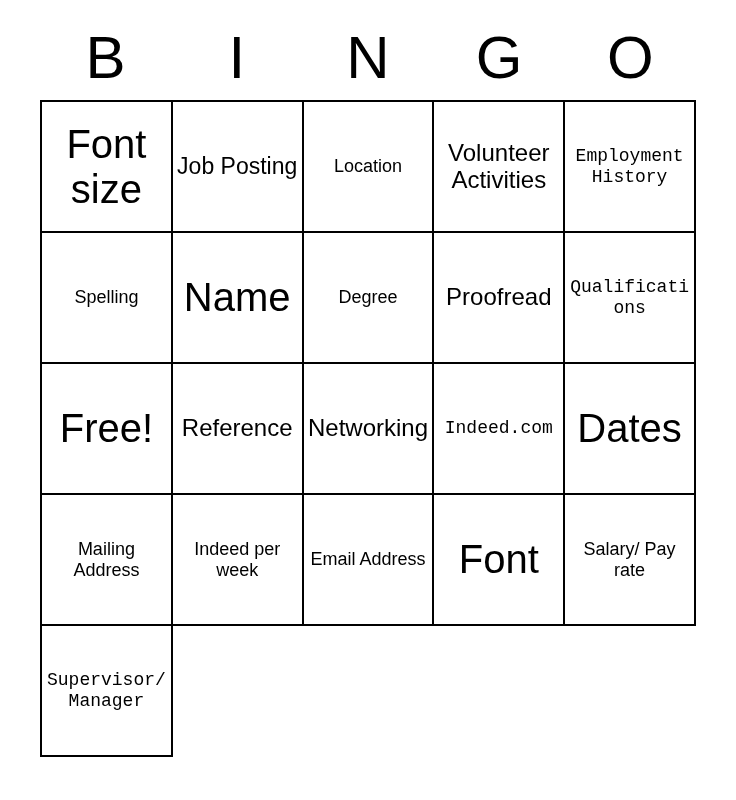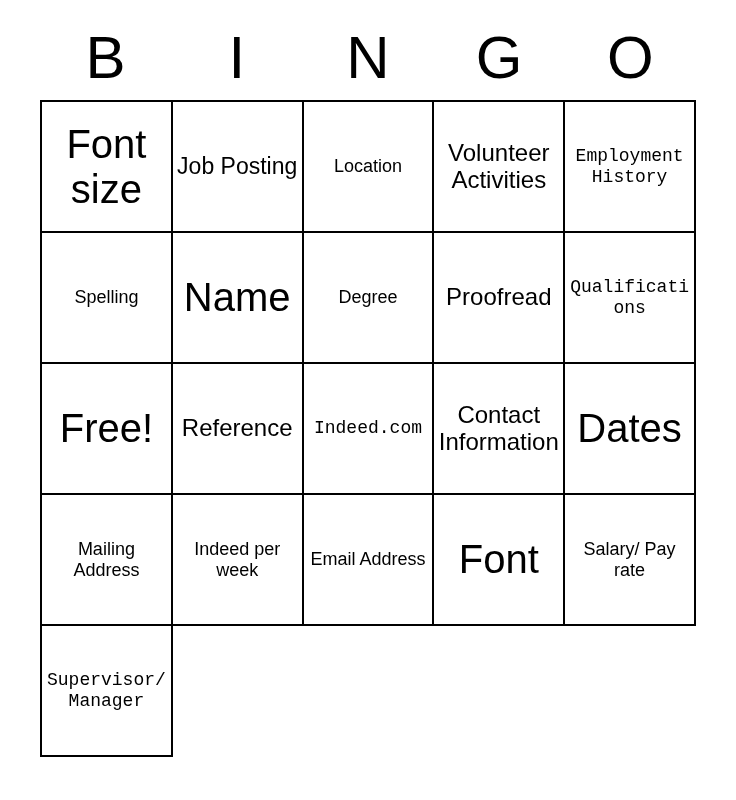--- a/index.html
+++ b/index.html
@@ -120,26 +120,26 @@
 
     <div class="cell fs-xs">
         <span>Qualifications</span>
       </div>
     <div class="cell fs-xl">
         <span>Free!</span>
       </div>
     <div class="cell fs-sm">
         <span>Reference</span>
       </div>
+    <div class="cell fs-sm">
+        <span>Networking</span>
+      </div>
 
     <div class="cell fs-xs">
         <span>Indeed.com</span>
-      </div>
-    <div class="cell fs-sm">
-        <span>Contact Information</span>
       </div>
     <div class="cell fs-xl">
         <span>Dates</span>
       </div>
     <div class="cell fs-md">
         <span>Mailing Address</span>
       </div>
     <div class="cell fs-md">
         <span>Indeed per week</span>
       </div>

